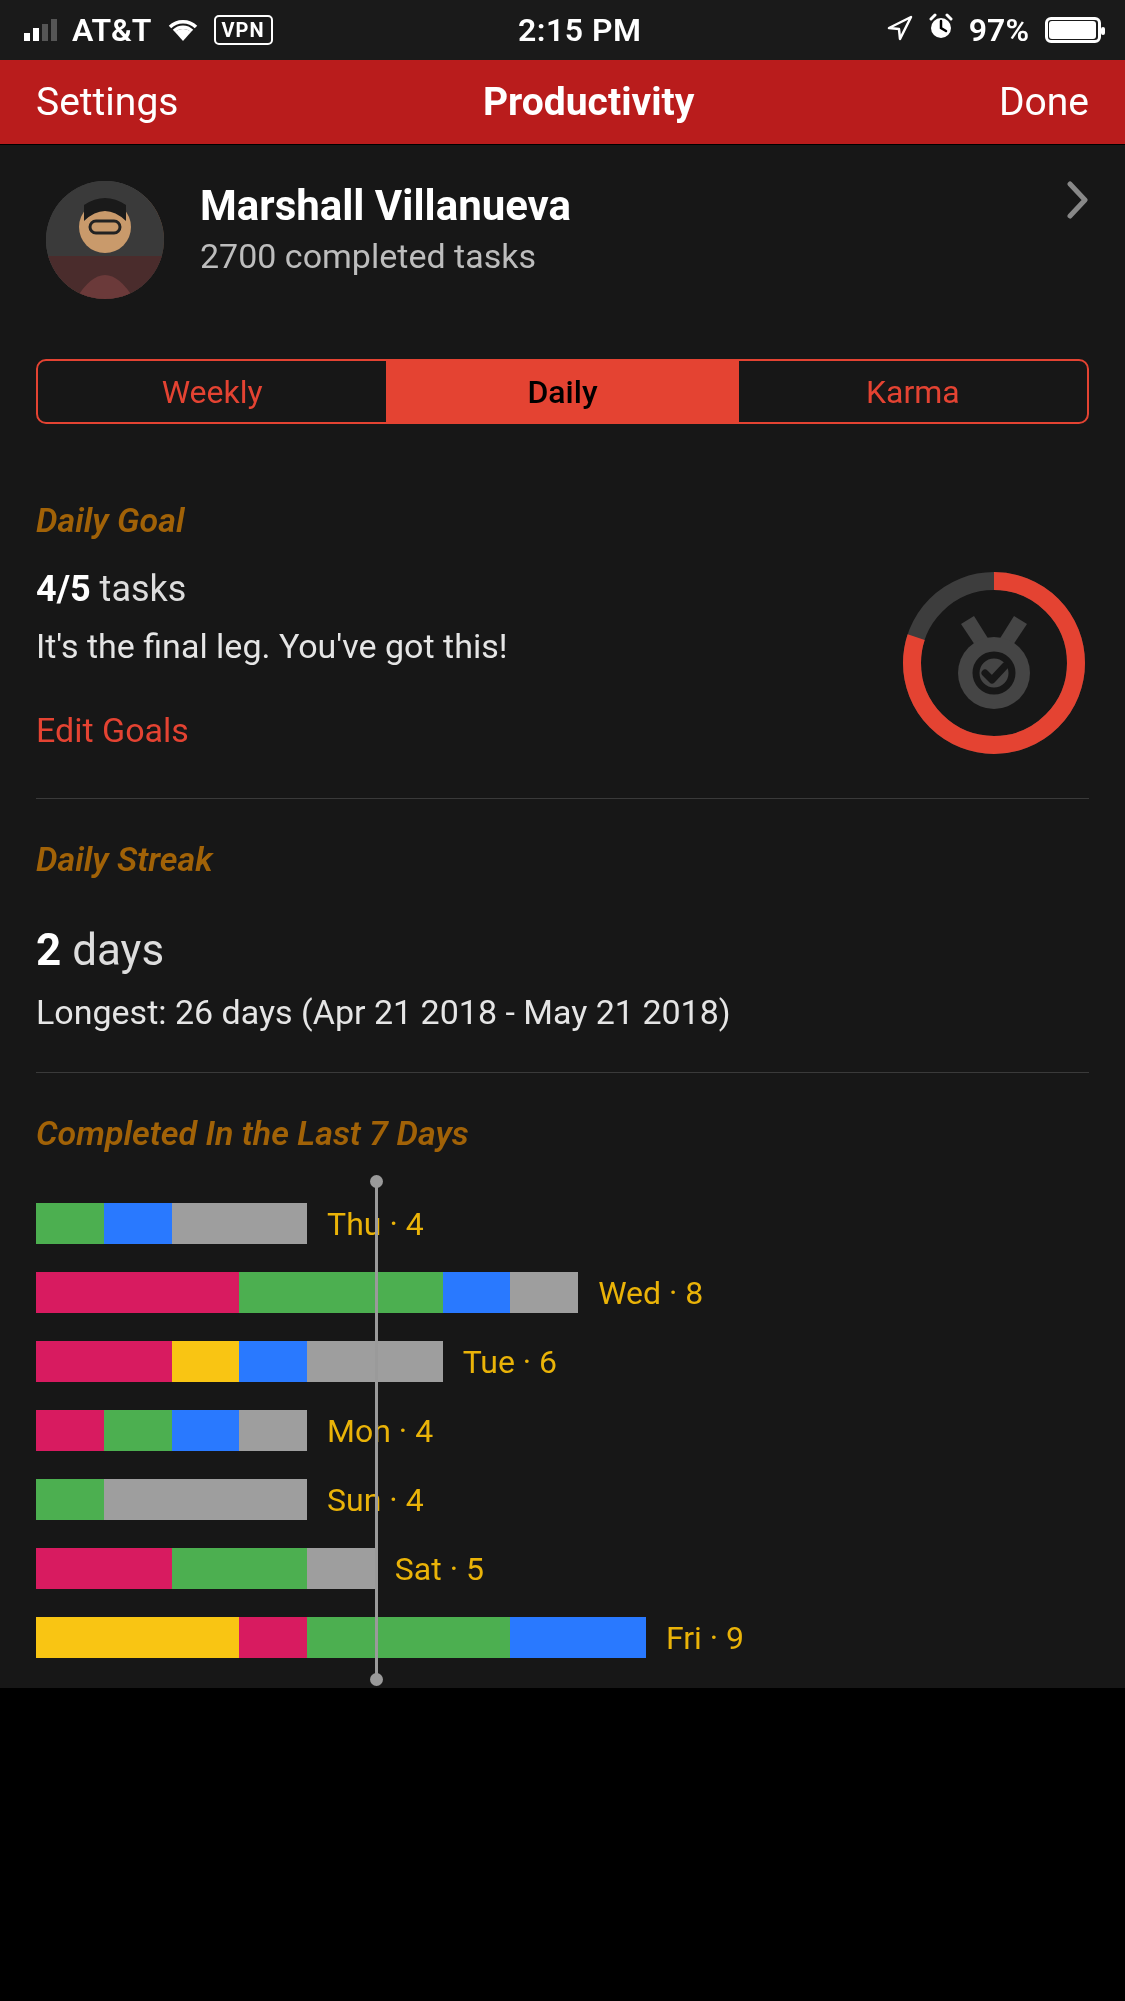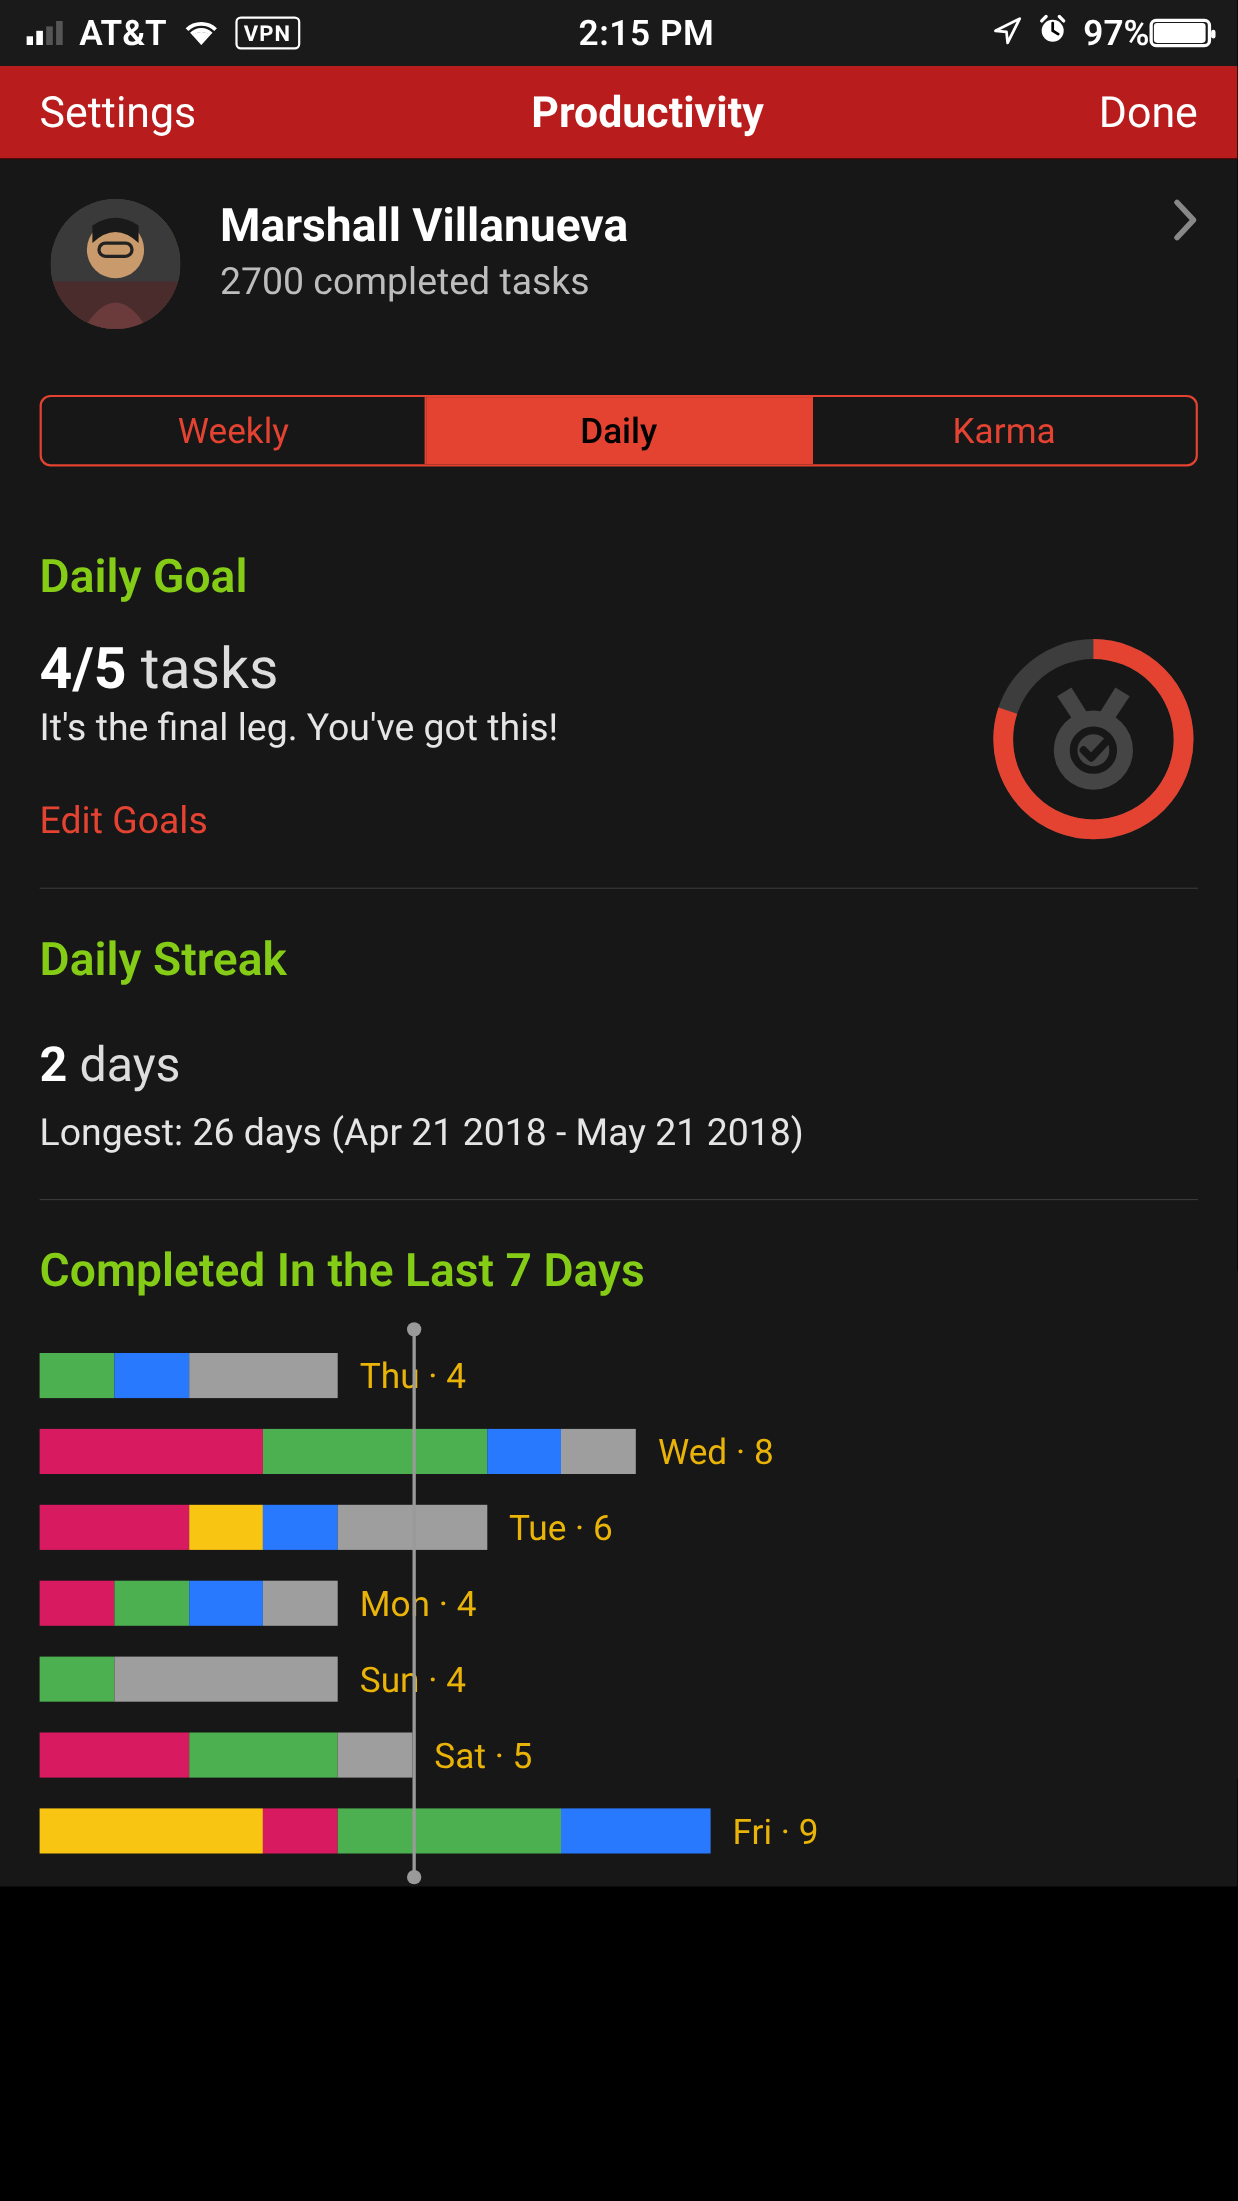--- a/index.html
+++ b/index.html
@@ -2,21 +2,21 @@
 <html><head>
   <meta charset="utf-8">
   <style>
     * { box-sizing: border-box; margin: 0; padding: 0; font-family: -apple-system, BlinkMacSystemFont, "Segoe UI", Roboto, Helvetica, Arial, sans-serif; }
     html, body { width: 1125px; height: 2001px; background: #000; color: #fff; }
 
     
     .status-bar { height: 60px; display: flex; align-items: center; justify-content: space-between; padding: 0 24px; font-size: 32px; font-weight: 600; background:#1a1a1a;}
     .status-left, .status-right { display: flex; align-items: center; gap: 14px; }
     .status-center { font-weight: 600; letter-spacing: 0.5px; }
-    .battery { display:flex; align-items:center; gap:0;}
+    .battery { display:flex; align-items:center; gap:16px;}
     .battery-shell { width: 56px; height: 26px; border: 3px solid #fff; border-radius: 6px; position: relative; }
     .battery-shell::after { content:""; position:absolute; right:-7px; top:7px; width:4px; height:8px; background:#fff; border-radius:2px;}
     .battery-fill { position:absolute; left:1px; top:1px; bottom:1px; background:#fff; border-radius:3px; }
     .vpn-box { border:2.5px solid #fff; border-radius:5px; font-size:20px; padding:1px 6px; font-weight:700; letter-spacing:1px;}
 
     
     .nav-bar { height: 85px; display: flex; align-items: center; justify-content: space-between; padding: 0 36px; background:#b91c1c; border-bottom:1px solid #000;}
     .nav-left, .nav-right { font-size: 39px; font-weight: 400; color:#fff;}
     .nav-title { font-size: 39px; font-weight: 700; }
 
@@ -33,27 +33,27 @@
     .profile-sub { font-size: 34px; color:#bdbdbd; font-weight:400;}
     .chevron { color:#888;}
 
     
     .segmented { display:flex; margin: 0 36px 36px; border:2px solid #e44332; border-radius:10px; overflow:hidden; height:65px;}
     .seg-item { flex:1; display:flex; align-items:center; justify-content:center; font-size:32px; font-weight:400; color:#e44332; border-right:2px solid #e44332;}
     .seg-item:last-child { border-right:none;}
     .seg-item.active { background:#e44332; color:#000; font-weight:500;}
 
     .content-inner { padding: 0 36px;}
-    .section-title { color:#84cc16; font-size:42px; font-weight:600; margin-bottom:28px;}
+    .section-title { color:#a16207; font-size:34px; font-weight:600; margin-bottom:28px;font-style:italic;}
 
     
     .daily-goal { padding: 40px 0 40px; position:relative; }
     .goal-row { display:flex; align-items:flex-start; gap: 30px;}
     .goal-left { flex:1; }
-    .goal-count { font-size:52px; margin-bottom:4px;}
+    .goal-count { font-size:36px; margin-bottom:16px;}
     .goal-count .num { font-weight:700;}
     .goal-count .lbl { color:#ddd; font-weight:400;}
     .goal-msg { font-size:34px; color:#e5e5e5; margin-bottom:44px;}
     .edit-goals { font-size:34px; color:#e44332; font-weight:400; }
     .ring-wrap { width:190px; height:190px; position:relative; flex-shrink:0;}
 
     
     .daily-streak { padding: 40px 0 40px; border-top:1px solid #3a3a3a;}
     .streak-count { font-size:44px; margin-bottom:16px;margin-top:45px;}
     .streak-count .num { font-weight:700;}

